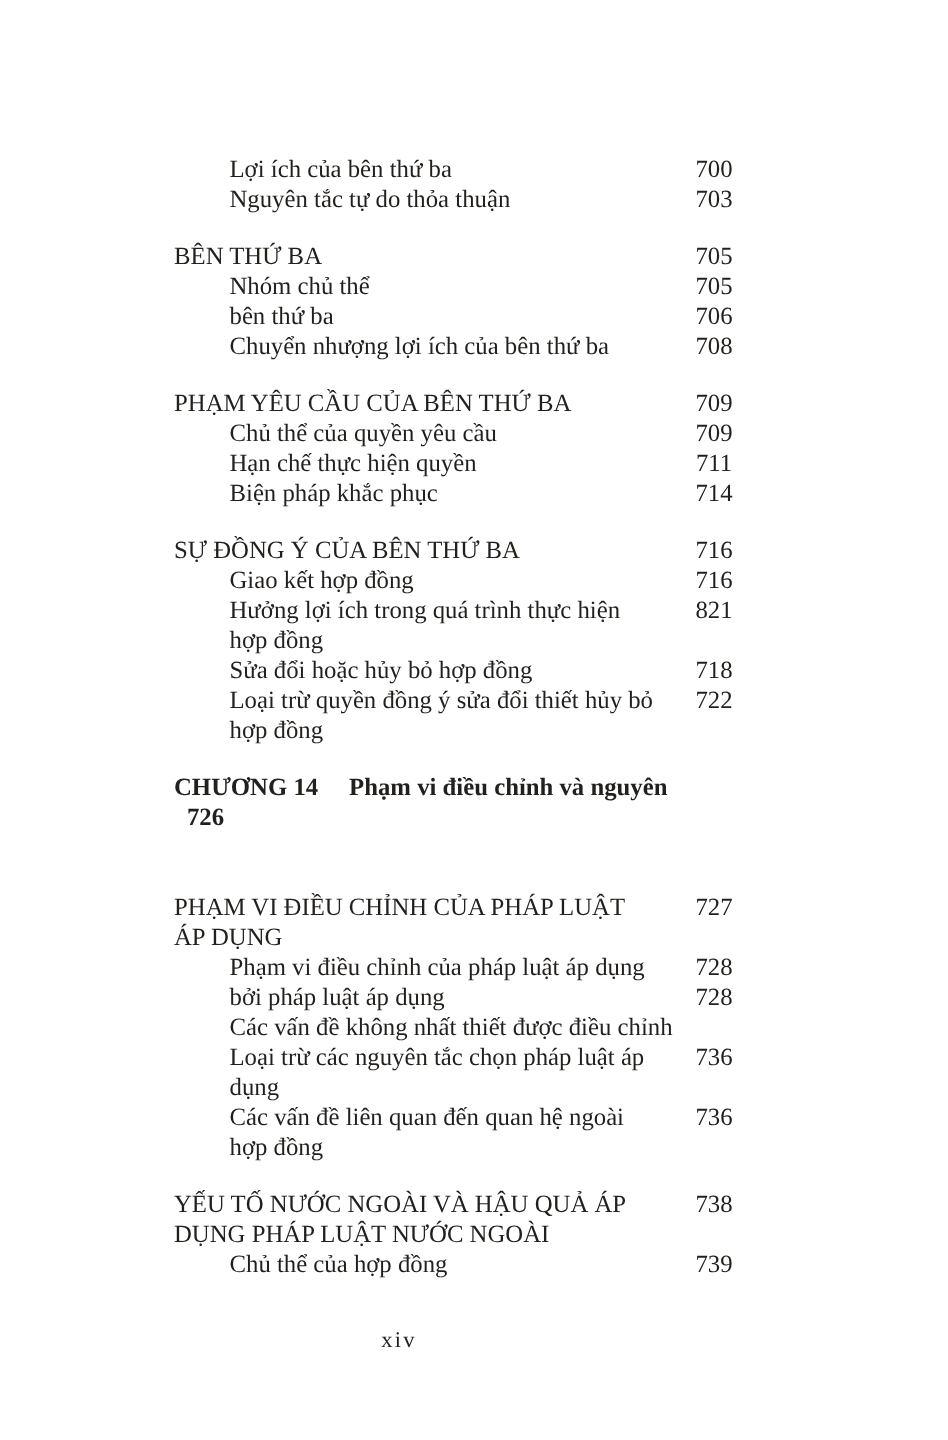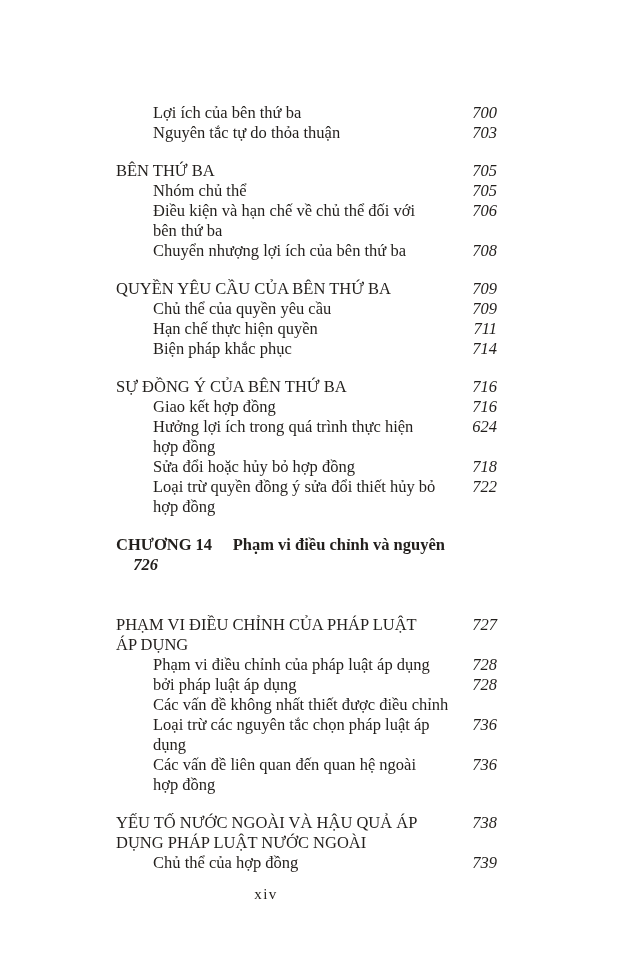--- a/index.html
+++ b/index.html
@@ -31,22 +31,21 @@
   .entry.gap { margin-top: 18px; }
   .entry-text {
     flex: 1 1 auto;
     white-space: pre-wrap;
   }
   .level-sub .entry-text { padding-left: 37px; }
   .level-chapter { font-weight: bold; flex-direction: column; }
   .entry-page {
     flex: 0 0 42px;
     width: 42px;
-    text-align: right;
-    font-style: italic;
+    text-align: center;
   }
   .footer {
     position: absolute;
     left: 0;
     top: 886px;
     width: 532px;
     text-align: center;
     font-size: 15px;
     letter-spacing: 1.5px;
   }
@@ -71,31 +70,31 @@
     <div class="entry-text"><div class="line">BÊN THỨ BA</div></div>
     <div class="entry-page">705</div>
   </div>
 
   <div class="entry level-sub">
     <div class="entry-text"><div class="line">Nhóm chủ thể</div></div>
     <div class="entry-page">705</div>
   </div>
 
   <div class="entry level-sub">
-    <div class="entry-text"><div class="line">Điều kiện và hạn chế về chủ thể đối với</div><div class="line">bên thứ ba</div></div>
+    <div class="entry-text"><div class="line">bên thứ ba</div></div>
     <div class="entry-page">706</div>
   </div>
 
   <div class="entry level-sub">
     <div class="entry-text"><div class="line">Chuyển nhượng lợi ích của bên thứ ba</div></div>
     <div class="entry-page">708</div>
   </div>
 
   <div class="entry level-section gap">
-    <div class="entry-text"><div class="line">QUYỀN YÊU CẦU CỦA BÊN THỨ BA</div></div>
+    <div class="entry-text"><div class="line">PHẠM YÊU CẦU CỦA BÊN THỨ BA</div></div>
     <div class="entry-page">709</div>
   </div>
 
   <div class="entry level-sub">
     <div class="entry-text"><div class="line">Chủ thể của quyền yêu cầu</div></div>
     <div class="entry-page">709</div>
   </div>
 
   <div class="entry level-sub">
     <div class="entry-text"><div class="line">Hạn chế thực hiện quyền</div></div>
@@ -112,21 +111,21 @@
     <div class="entry-page">716</div>
   </div>
 
   <div class="entry level-sub">
     <div class="entry-text"><div class="line">Giao kết hợp đồng</div></div>
     <div class="entry-page">716</div>
   </div>
 
   <div class="entry level-sub">
     <div class="entry-text"><div class="line">Hưởng lợi ích trong quá trình thực hiện</div><div class="line">hợp đồng</div></div>
-    <div class="entry-page">624</div>
+    <div class="entry-page">821</div>
   </div>
 
   <div class="entry level-sub">
     <div class="entry-text"><div class="line">Sửa đổi hoặc hủy bỏ hợp đồng</div></div>
     <div class="entry-page">718</div>
   </div>
 
   <div class="entry level-sub">
     <div class="entry-text"><div class="line">Loại trừ quyền đồng ý sửa đổi thiết hủy bỏ</div><div class="line">hợp đồng</div></div>
     <div class="entry-page">722</div>

